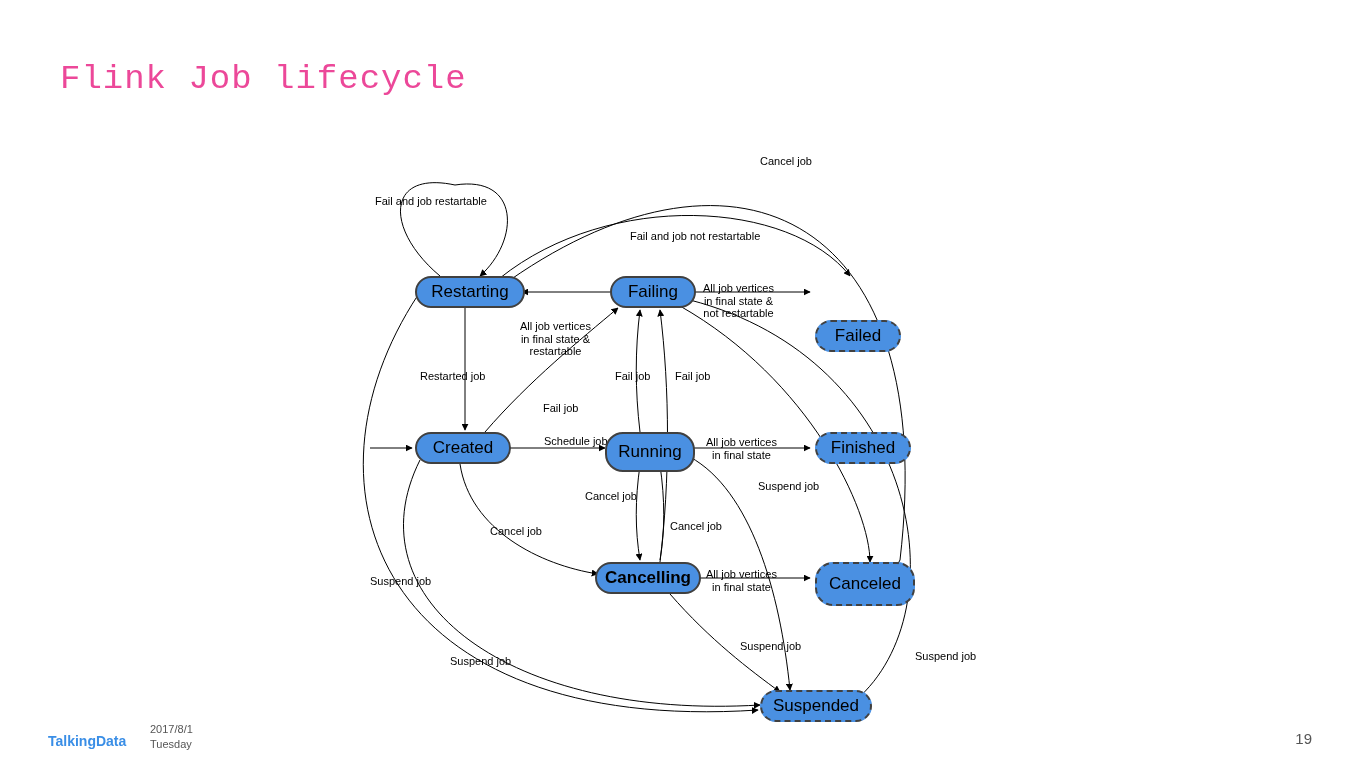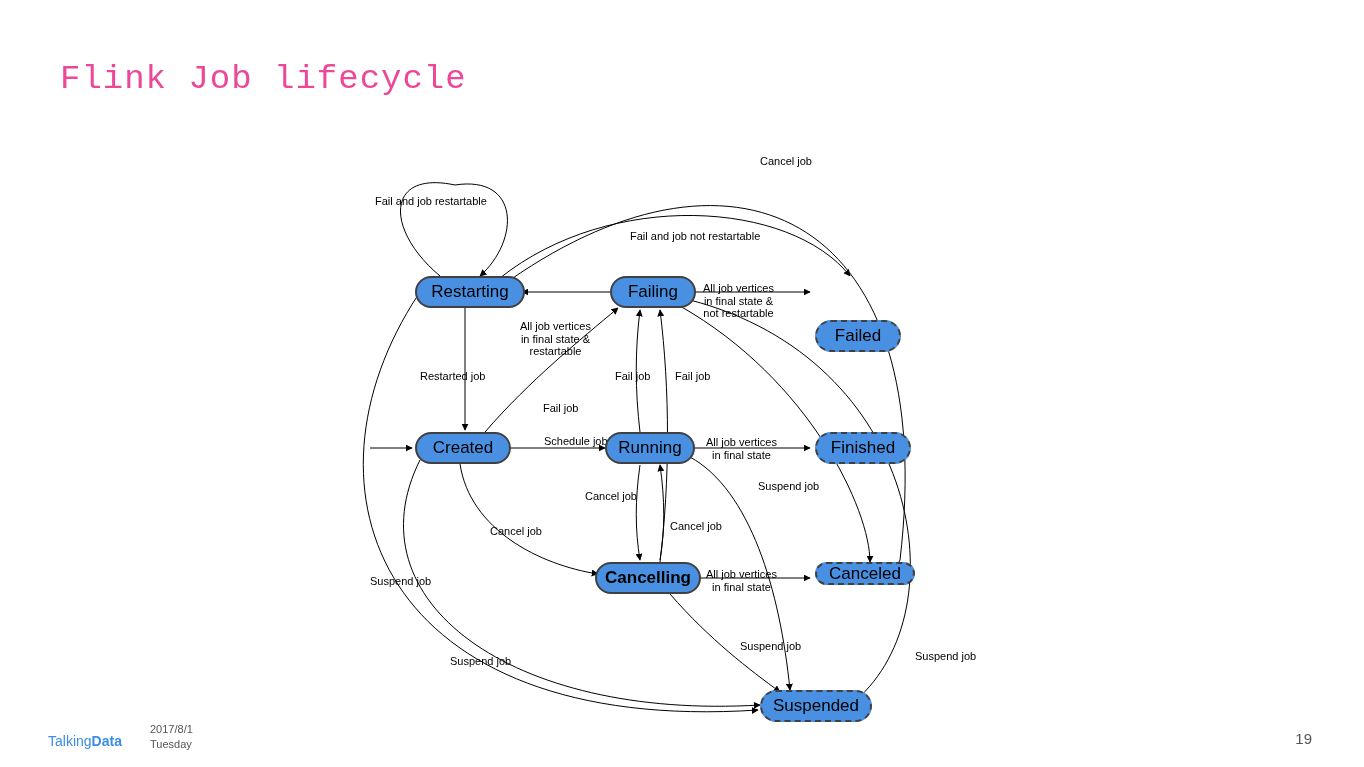--- a/index.html
+++ b/index.html
@@ -56,21 +56,21 @@
   }
   .footer-logo {
     position: absolute;
     left: 48px;
     bottom: 18px;
     font-family: Arial, sans-serif;
     font-size: 14px;
     font-weight: 600;
     color: #3a8ee6;
   }
-  .footer-logo .bold { font-weight: 400; }
+  .footer-logo .bold { font-weight: 700; }
   .footer-date {
     position: absolute;
     left: 150px;
     bottom: 16px;
     font-size: 11px;
     color: #555;
     line-height: 1.3;
   }
   .page-num {
     position: absolute;
@@ -188,25 +188,25 @@
   <div class="edge-label" style="left:10px; top:415px;">Suspend job</div>
   <div class="edge-label" style="left:90px; top:495px;">Suspend job</div>
   <div class="edge-label" style="left:380px; top:480px;">Suspend job</div>
   <div class="edge-label" style="left:555px; top:490px;">Suspend job</div>
 
   <div class="node" style="left:55px; top:116px; width:110px; height:32px;">Restarting</div>
   <div class="node" style="left:250px; top:116px; width:86px; height:32px;">Failing</div>
   <div class="node terminal" style="left:455px; top:116px; width:86px; height:32px;margin-top:44px;">Failed</div>
 
   <div class="node" style="left:55px; top:272px; width:96px; height:32px;">Created</div>
-  <div class="node" style="left:245px; top:272px; width:90px; height:32px;">Running</div>
+  <div class="node" style="left:245px; top:272px; width:90px; height:40px;">Running</div>
   <div class="node terminal" style="left:455px; top:272px; width:96px; height:32px;">Finished</div>
 
   <div class="node" style="left:235px; top:402px; width:106px; height:32px;font-weight:bold;">Cancelling</div>
-  <div class="node terminal" style="left:455px; top:402px; width:100px; height:23px;">Canceled</div>
+  <div class="node terminal" style="left:455px; top:402px; width:100px; height:44px;">Canceled</div>
 
   <div class="node terminal" style="left:400px; top:530px; width:112px; height:32px;">Suspended</div>
 </div>
 
 <div class="footer-logo">
   <span class="bold">Talking</span><span>Data</span>
 </div>
 <div class="footer-date">
   <span>2017/8/1</span><br>
   <span>Tuesday</span>

